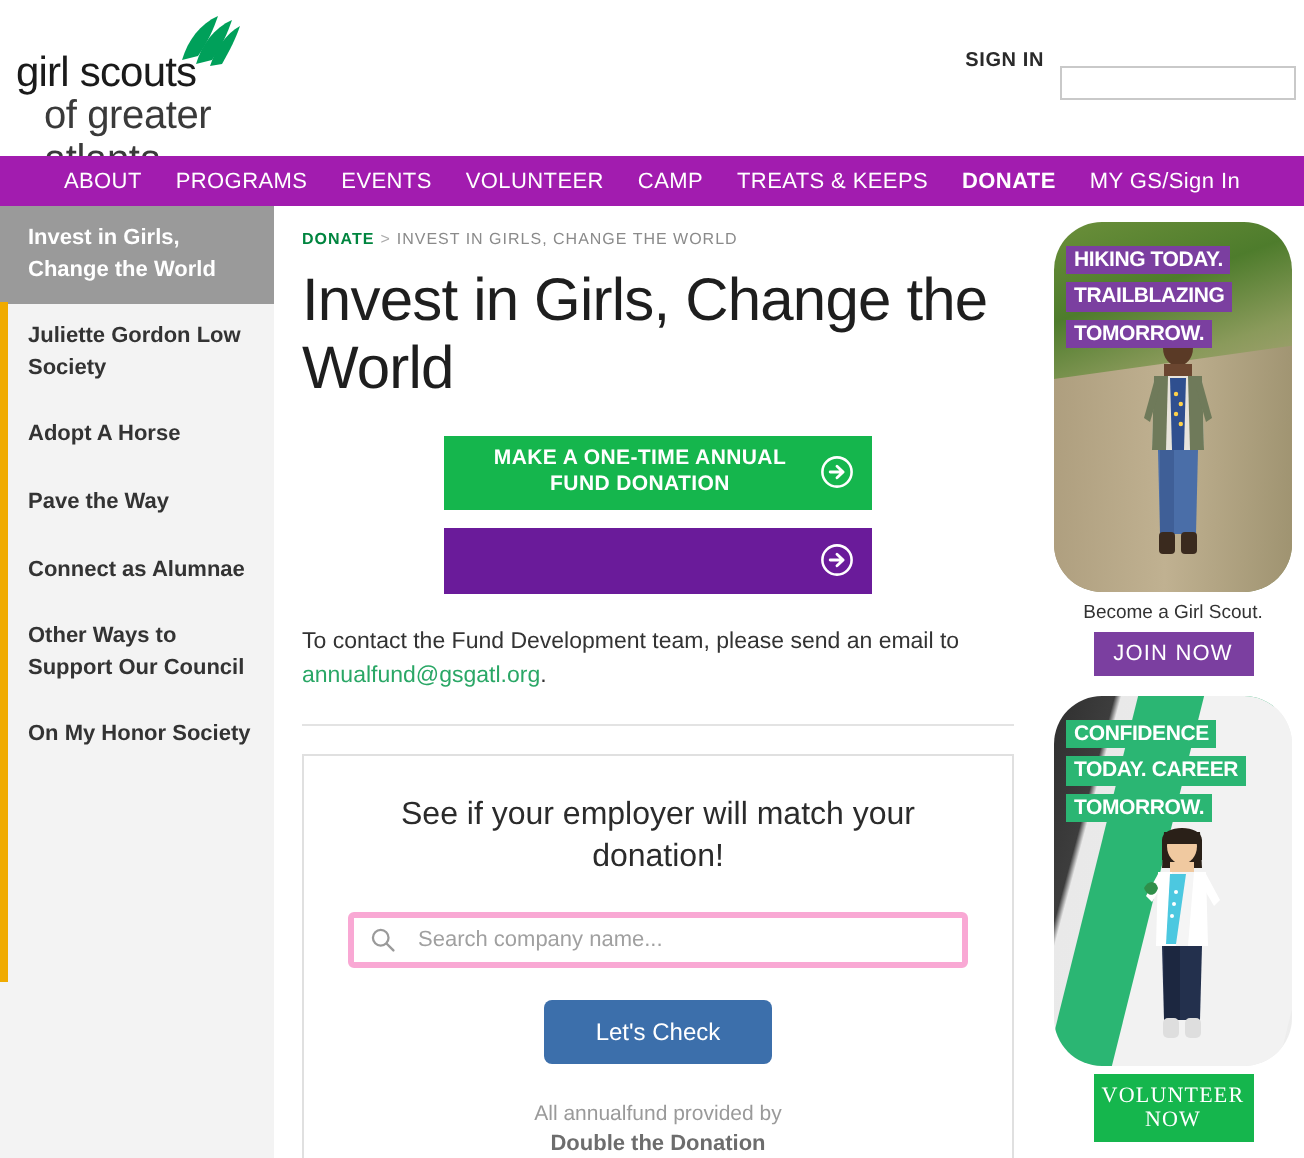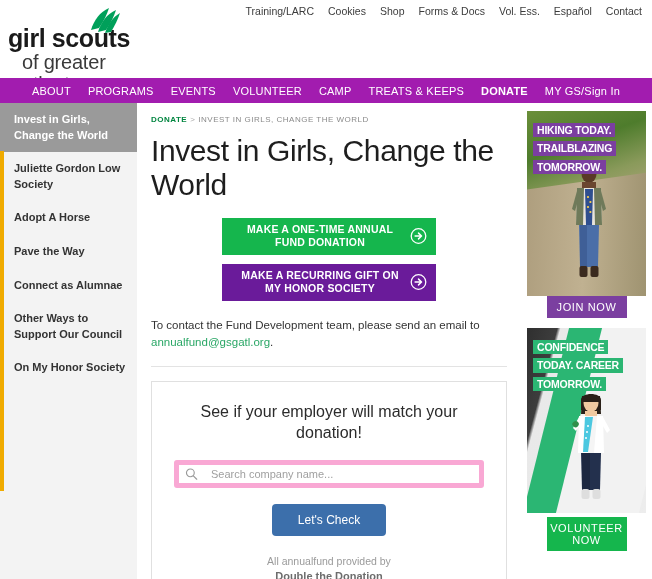--- a/index.html
+++ b/index.html
@@ -26,22 +26,22 @@
     width: 150px;
   }
   .logo-trefoil {
     position: absolute;
     left: 78px;
     top: -2px;
     width: 34px;
     height: 30px;
   }
   .logo-line1 {
-    font-size: 25px;
-    font-weight: bold;
+    font-size: 21px;
+    font-weight: normal;
     color: #1a1a1a;
     letter-spacing: -0.4px;
     line-height: 1;
     margin-top: 18px;
   }
   .logo-line2 {
     font-size: 20px;
     color: #3a3a3a;
     letter-spacing: -0.2px;
     line-height: 1.1;
@@ -247,21 +247,21 @@
     position: absolute;
     left: 11px;
     top: 50%;
     transform: translateY(-50%);
     width: 13px;
     height: 13px;
   }
   .search-input {
     width: 100%;
     height: 28px;
-    border: 5px solid #f9a8d4;
+    border: 3px solid #f9a8d4;
     border-radius: 3px;
     padding: 0 10px 0 32px;
     font-size: 11px;
     font-family: "Liberation Sans", sans-serif;
     color: #333;
     outline: none;
   }
   .search-input::placeholder { color: #a0a0a0; }
 
   .check-btn {
@@ -294,20 +294,21 @@
     width: 119px;
     margin-bottom: 10px;
     background: #fff;
     position: relative;
   }
   .ad-photo {
     width: 119px;
     height: 185px;
     position: relative;
     overflow: hidden;
+    border-radius: 24px;
   }
   .ad1-photo {
     background:
       linear-gradient(160deg, #6b8f3a 0%, #4e7c2c 22%, #8a9a5b 40%, #b9a886 62%, #9c8f6e 78%, #7d8b4e 100%);
   }
   .ad1-photo::before {
     content: "";
     position: absolute;
     left: -10%; top: 38%;
     width: 130%; height: 70%;
@@ -379,47 +380,42 @@
     text-align: center;
     font-size: 11px;
     color: #fff;
     padding: 5px 0;
     text-decoration: none;
     letter-spacing: 0.6px;
     cursor: pointer;
   }
   .btn-purple { background: #7b3fa0; }
   .btn-green  { background: #15b64d; }
-  .ad2-btnwrap { padding-top: 4px; }
+  .ad2-btnwrap { padding-top: 4px; font-family: Liberation Serif, serif; }
 </style>
 </head>
 <body>
 
 <div class="topbar">
 
   <div class="logo-wrap">
     <svg class="logo-trefoil" viewBox="0 0 34 30">
       <path d="M5 24 C8 14, 14 6, 23 2 C21 8, 18 15, 13 22 Z" fill="#00a05a"></path>
       <path d="M12 26 C15 16, 21 8, 30 4 C28 10, 25 17, 20 24 Z" fill="#00a05a"></path>
       <path d="M19 27 C22 18, 27 11, 34 7 C32 13, 29 19, 25 26 Z" fill="#00a05a"></path>
     </svg>
     <div class="logo-line1">girl scouts</div>
     <div class="logo-line2">of greater atlanta</div>
   </div>
 
-  <div class="util-links">
-    <a>Training/LARC</a>
-    <a>Cookies</a>
-    <a>Shop</a>
-    <a>Forms &amp; Docs</a>
-    <a>Vol. Ess.</a>
-    <a>Español</a>
-    <a>Contact</a>
+
+  <div class="signin-row">
+    <span class="signin-label">SIGN IN</span>
+    <input class="signin-input" type="text" placeholder="" style="">
   </div>
-
 </div>
 
 <nav class="mainnav">
   <a>ABOUT</a>
   <a>PROGRAMS</a>
   <a>EVENTS</a>
   <a>VOLUNTEER</a>
   <a>CAMP</a>
   <a>TREATS &amp; KEEPS</a>
   <a class="active">DONATE</a>
@@ -449,21 +445,20 @@
 
     <div class="cta-wrap">
       <a class="cta cta-green">
         <span>MAKE A ONE-TIME ANNUAL FUND DONATION</span>
         <svg class="cta-arrow" viewBox="0 0 20 20">
           <circle cx="10" cy="10" r="8.6" fill="none" stroke="#ffffff" stroke-width="1.5"></circle>
           <path d="M6 10 h7 M10 6.6 L13.6 10 L10 13.4" fill="none" stroke="#ffffff" stroke-width="1.7" stroke-linecap="round" stroke-linejoin="round"></path>
         </svg>
       </a>
       <a class="cta cta-purple">
-        <span>MAKE A RECURRING GIFT ON MY HONOR SOCIETY</span>
         <svg class="cta-arrow" viewBox="0 0 20 20">
           <circle cx="10" cy="10" r="8.6" fill="none" stroke="#ffffff" stroke-width="1.5"></circle>
           <path d="M6 10 h7 M10 6.6 L13.6 10 L10 13.4" fill="none" stroke="#ffffff" stroke-width="1.7" stroke-linecap="round" stroke-linejoin="round"></path>
         </svg>
       </a>
     </div>
 
     <p class="contact-p">
       <span>To contact the Fund Development team, please send an email to </span><a>annualfund@gsgatl.org</a><span>.</span>
     </p>
@@ -514,20 +509,21 @@
           <circle cx="19" cy="44" r="1.1" fill="#ffd24a"></circle>
           <circle cx="21.4" cy="49" r="1.1" fill="#ffd24a"></circle>
           <path d="M10 62 L30 62 L29 104 L11 104 Z" fill="#4a6ea8"></path>
           <rect x="11" y="62" width="7" height="42" fill="#3f5f97"></rect>
           <rect x="10.5" y="103" width="8" height="11" rx="2" fill="#3a2a1e"></rect>
           <rect x="21.5" y="103" width="8" height="11" rx="2" fill="#3a2a1e"></rect>
           <path d="M8 28 L3 46 L6 48 L11 31 Z" fill="#6f7a5a"></path>
           <path d="M32 28 L37 46 L34 48 L29 31 Z" fill="#6f7a5a"></path>
         </svg>
       </div>
+      <div class="ad-caption">Become a Girl Scout.</div>
       <a class="ad-btn btn-purple">JOIN NOW</a>
     </div>
 
     <div class="ad">
       <div class="ad-photo ad2-photo">
         <div class="ad-banner">
           <div><span class="banner-line banner-green">CONFIDENCE</span></div>
           <div><span class="banner-line banner-green">TODAY. CAREER</span></div>
           <div><span class="banner-line banner-green">TOMORROW.</span></div>
         </div>

